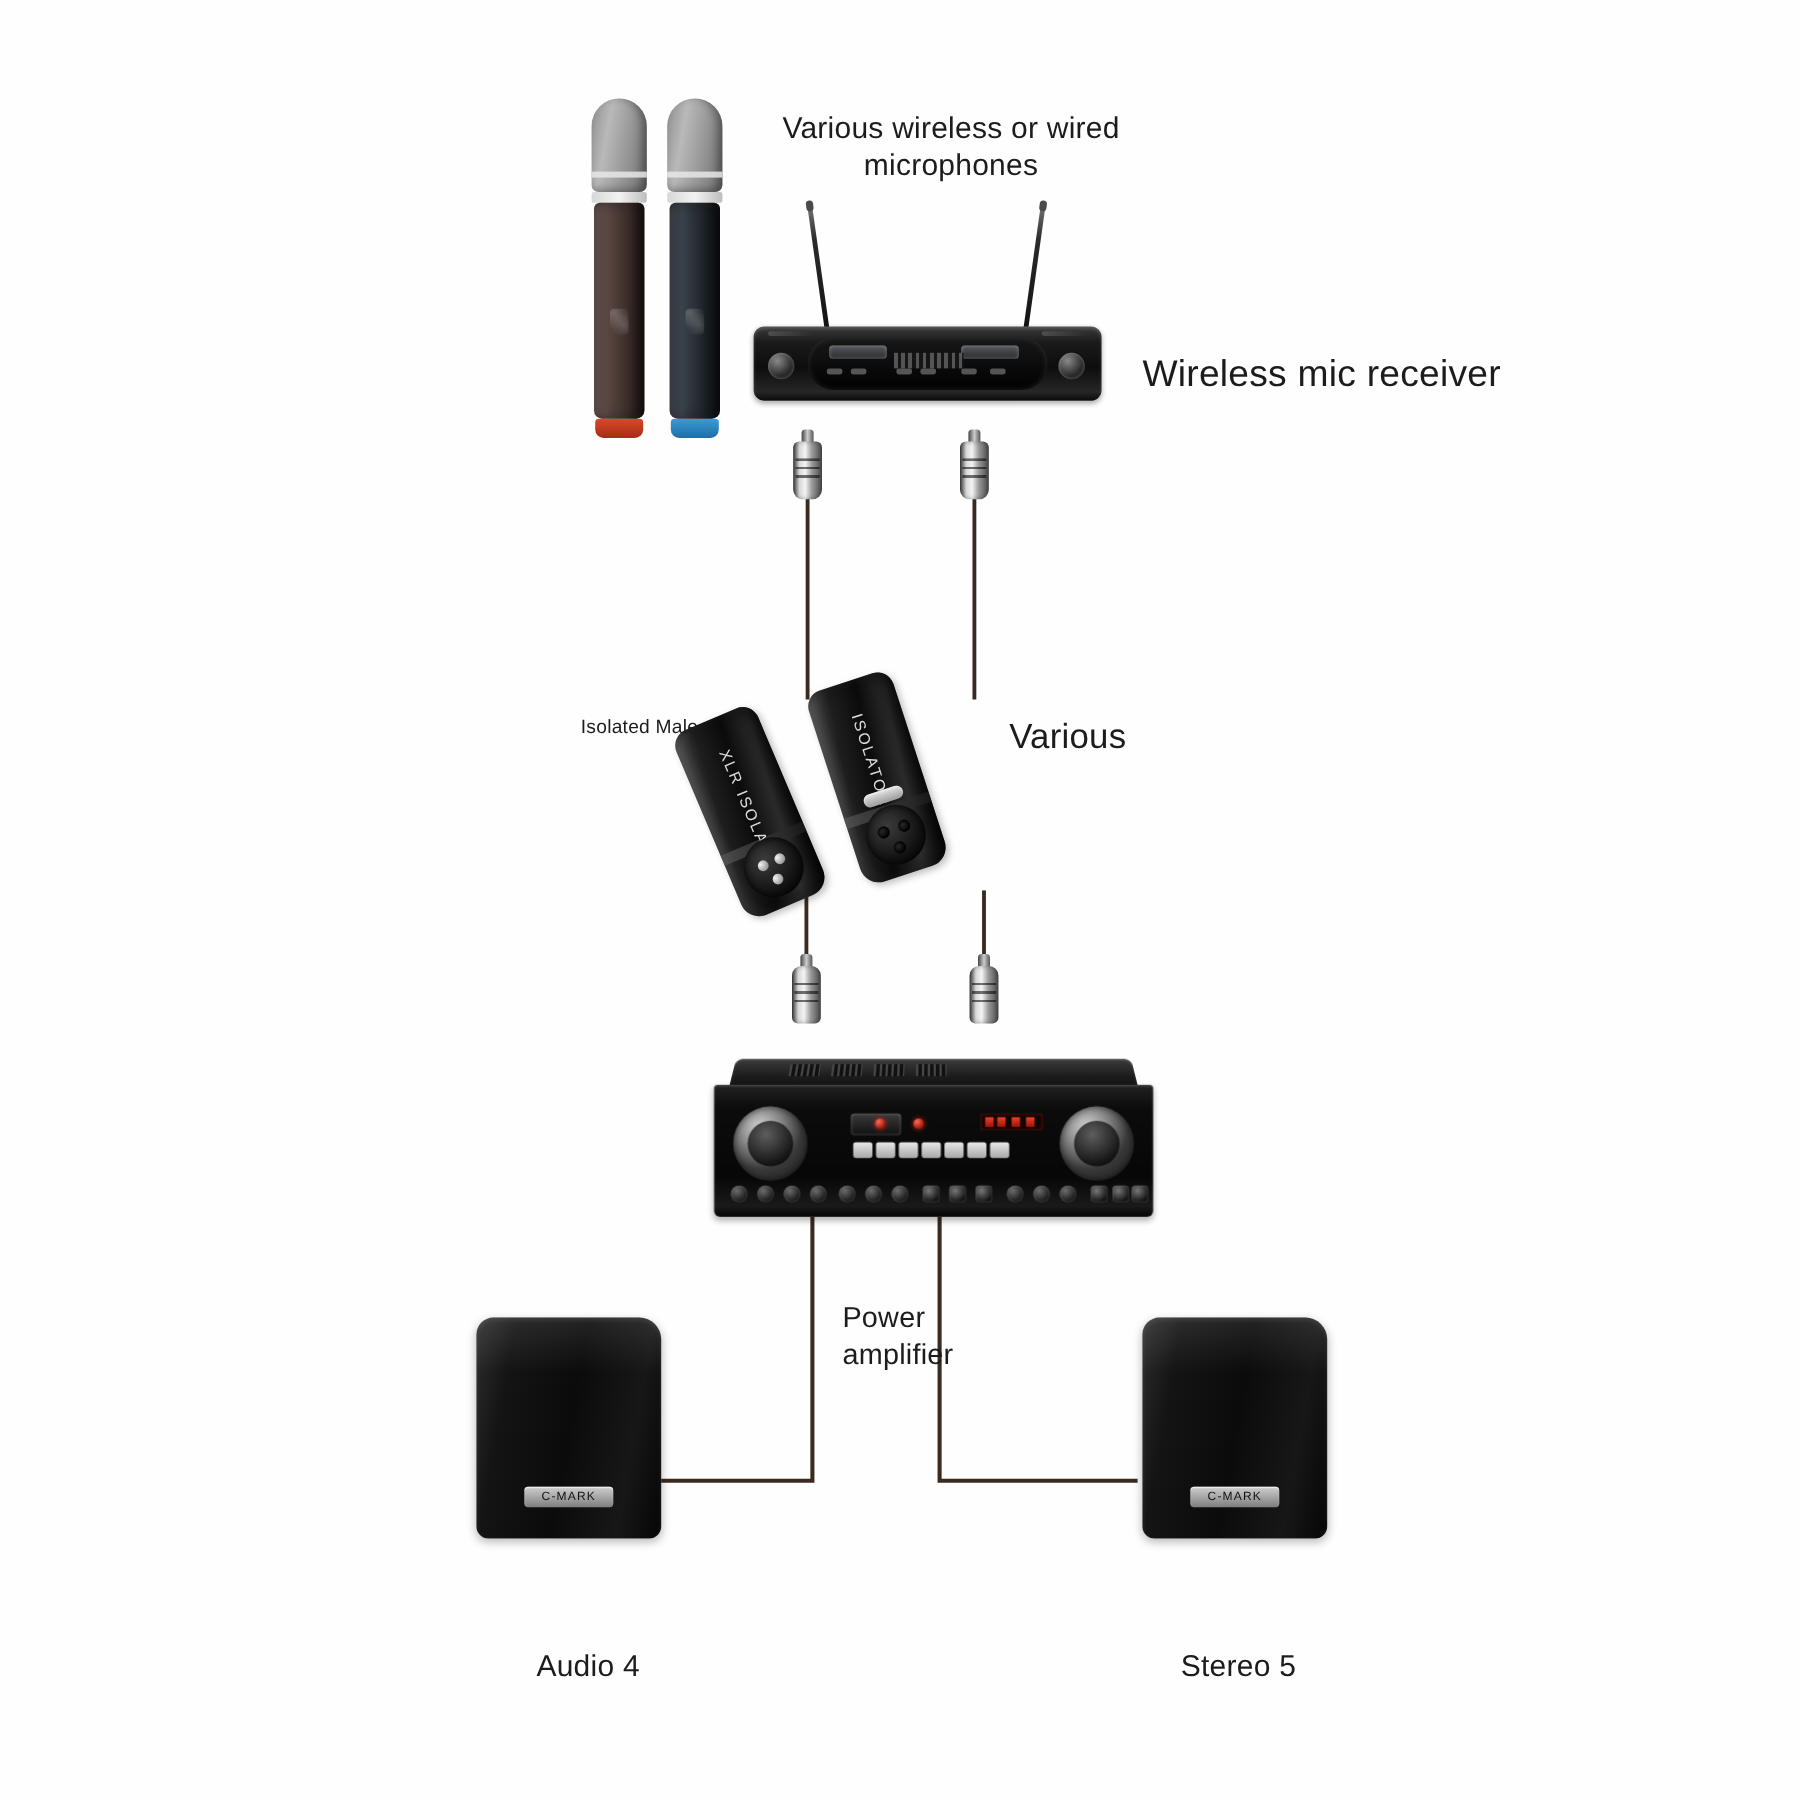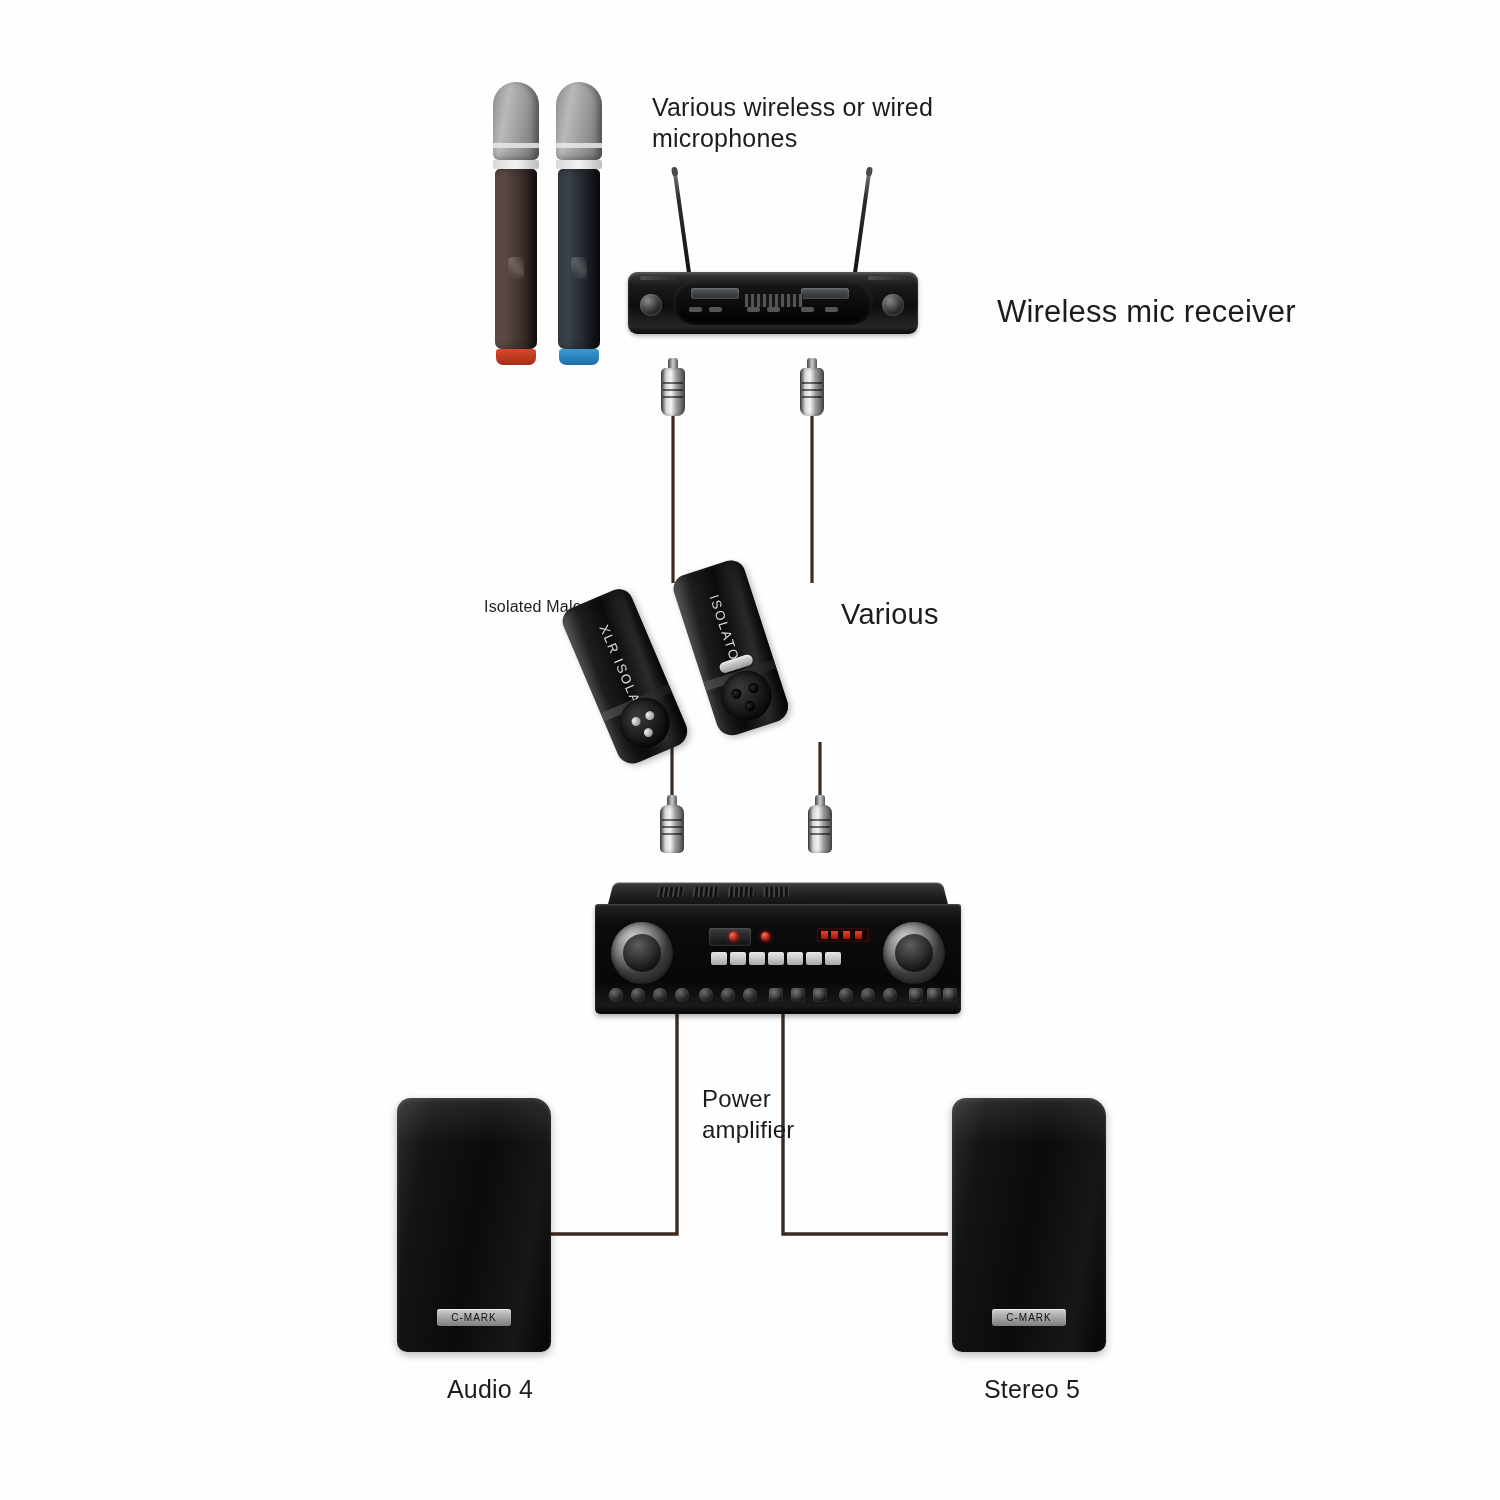--- a/index.html
+++ b/index.html
@@ -23,22 +23,22 @@
   }
 
   
   .label {
     position: absolute;
     color: #1c1c1c;
     font-family: "Liberation Sans", sans-serif;
     white-space: pre-line;
     letter-spacing: 0.2px;
   }
-  .lbl-mics      { left: 652px; top: 92px;   font-size: 25px; line-height: 31px; }
-  .lbl-receiver  { left: 997px; top: 294px;  font-size: 31px; text-align: center; }
+  .lbl-mics      { left: 652px; top: 92px;   font-size: 25px; line-height: 31px; text-align: center; }
+  .lbl-receiver  { left: 952px; top: 294px;  font-size: 31px; text-align: center; }
   .lbl-note      { left: 338px; top: 434px;  font-size: 24px; line-height: 37px; }
   .lbl-isolmale  { left: 484px; top: 598px;  font-size: 16px; }
   .lbl-isolator  { left: 841px; top: 598px;  font-size: 29px; }
   .lbl-poweramp  { left: 702px; top: 1083px; font-size: 24px; line-height: 31px; }
   .lbl-audio1    { left: 447px; top: 1375px; font-size: 25px; }
   .lbl-stereo2   { left: 984px; top: 1375px; font-size: 25px; }
 
   
   .cable-svg {
     position: absolute;
@@ -328,21 +328,21 @@
     box-shadow: inset 0 0 2px rgba(255,255,255,.3);
   }
   .amp-lowrow i.hex {
     border-radius:3px;
     background: radial-gradient(circle at 35% 30%, #787878, #121212 72%);
   }
 
   
   .speaker {
     position:absolute;
-    width:154px; height:254px;
+    width:154px; height:184px;
     border-radius: 14px 18px 10px 10px;
     background: linear-gradient(100deg,#2d2d2d 0%,#141414 18%,#0b0b0b 50%,#171717 80%,#050505 100%);
     box-shadow: 0 3px 8px rgba(0,0,0,.28), inset 0 2px 4px rgba(255,255,255,.10);
     overflow:hidden;
   }
   .speaker::before {
     content:"";
     position:absolute; left:0; top:0; right:0; height:46px;
     background: linear-gradient(180deg, rgba(255,255,255,.10), rgba(255,255,255,0));
   }

